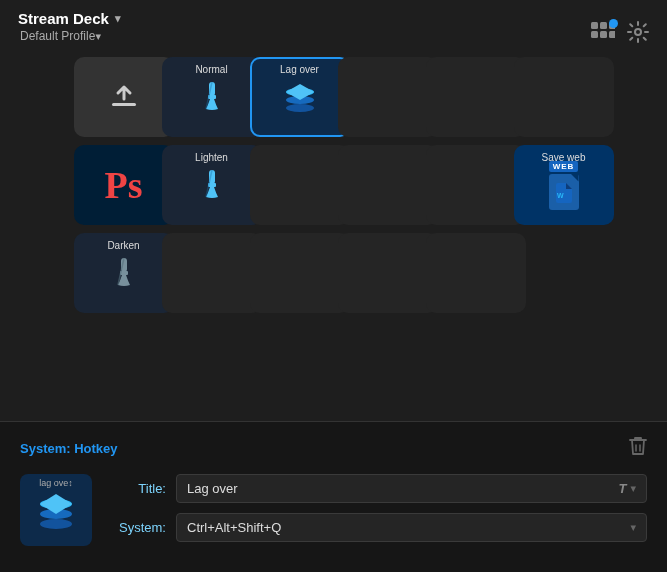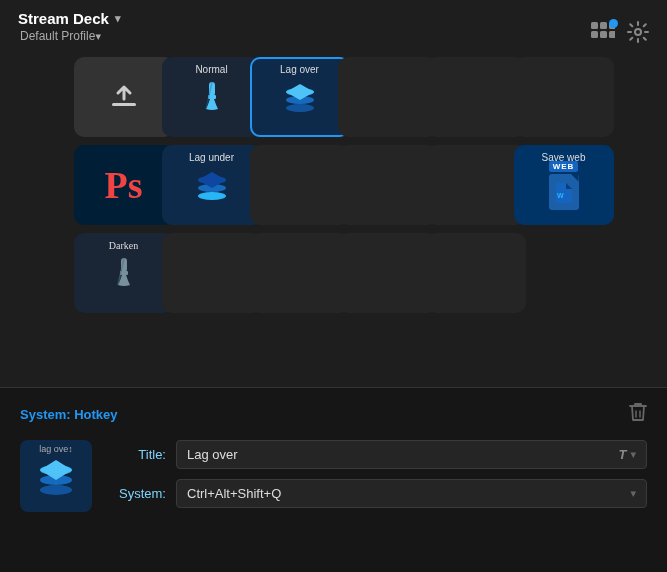--- a/index.html
+++ b/index.html
@@ -189,29 +189,28 @@
     .lagunder-key {
       background: #0d2a4a;
     }
     .layers-svg {
       width: 42px; height: 42px;
     }
 
     
     .darken-key {
       background: #1a2535;
-      font-family: Liberation Serif, serif;
     }
 
     
     .bottom-panel {
       position: absolute;
       bottom: 0;
       left: 0; right: 0;
-      height: 185px;
+      height: 151px;
       background: #161616;
       border-top: 1px solid #333;
       padding: 14px 20px;
     }
 
     .panel-header {
       display: flex;
       align-items: center;
       justify-content: space-between;
       margin-bottom: 14px;
@@ -362,30 +361,30 @@
   </div>
 
   <div class="deck-key empty"></div>
   <div class="deck-key empty"></div>
   <div class="deck-key empty"></div>
 
   <div class="deck-key ps-key">
     <span class="ps-label">Ps</span>
   </div>
 
-
-  <div class="deck-key lagunder-key">
-    <span class="key-label">Lag under</span>
-    <svg class="layers-svg" viewBox="0 0 42 42" fill="none">
-      <ellipse cx="21" cy="32" rx="14" ry="4" fill="#29b6f6"></ellipse>
-      <ellipse cx="21" cy="24" rx="14" ry="4" fill="#1976d2" opacity="0.85"></ellipse>
-      <ellipse cx="21" cy="16" rx="14" ry="4" fill="#1565c0" opacity="0.7"></ellipse>
-      <polygon points="21,8 35,16 21,24 7,16" fill="#0d47a1"></polygon>
+  <div class="deck-key blend-key">
+    <span class="key-label">Lighten</span>
+    <svg class="brush-svg" viewBox="0 0 36 36" fill="none">
+      <rect x="15" y="3" width="6" height="14" rx="3" fill="#4fc3f7"></rect>
+      <rect x="14" y="16" width="8" height="4" rx="1" fill="#4fc3f7"></rect>
+      <path d="M16 20 Q14 26 12 30 Q18 32 24 30 Q22 26 20 20Z" fill="#4fc3f7"></path>
+      <line x1="18" y1="3" x2="12" y2="30" stroke="#1a6ea8" stroke-width="1.5" opacity="0.4"></line>
     </svg>
   </div>
+
 
   <div class="deck-key empty"></div>
   <div class="deck-key empty"></div>
   <div class="deck-key empty"></div>
 
   <div class="deck-key saveweb-key">
     <span class="key-label">Save web</span>
     <div class="saveweb-icon-wrap">
       <div class="saveweb-badge">WEB</div>
       <div class="saveweb-doc">

